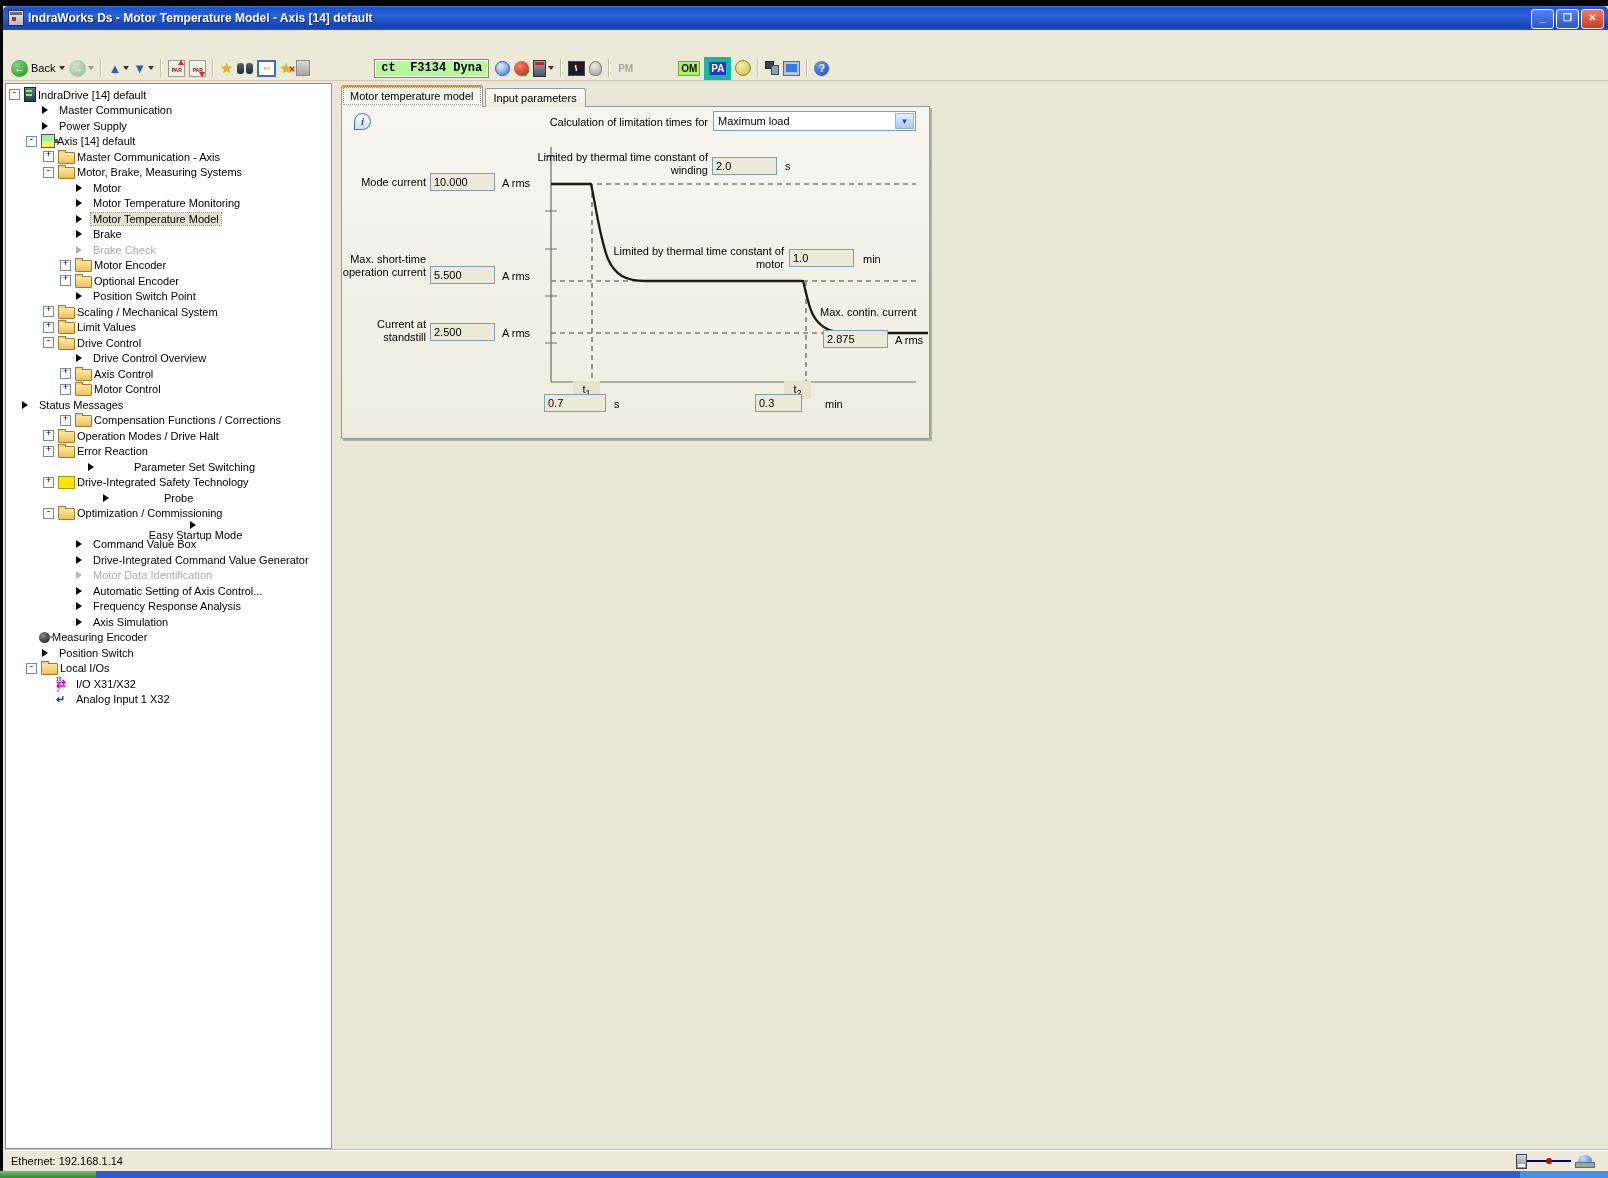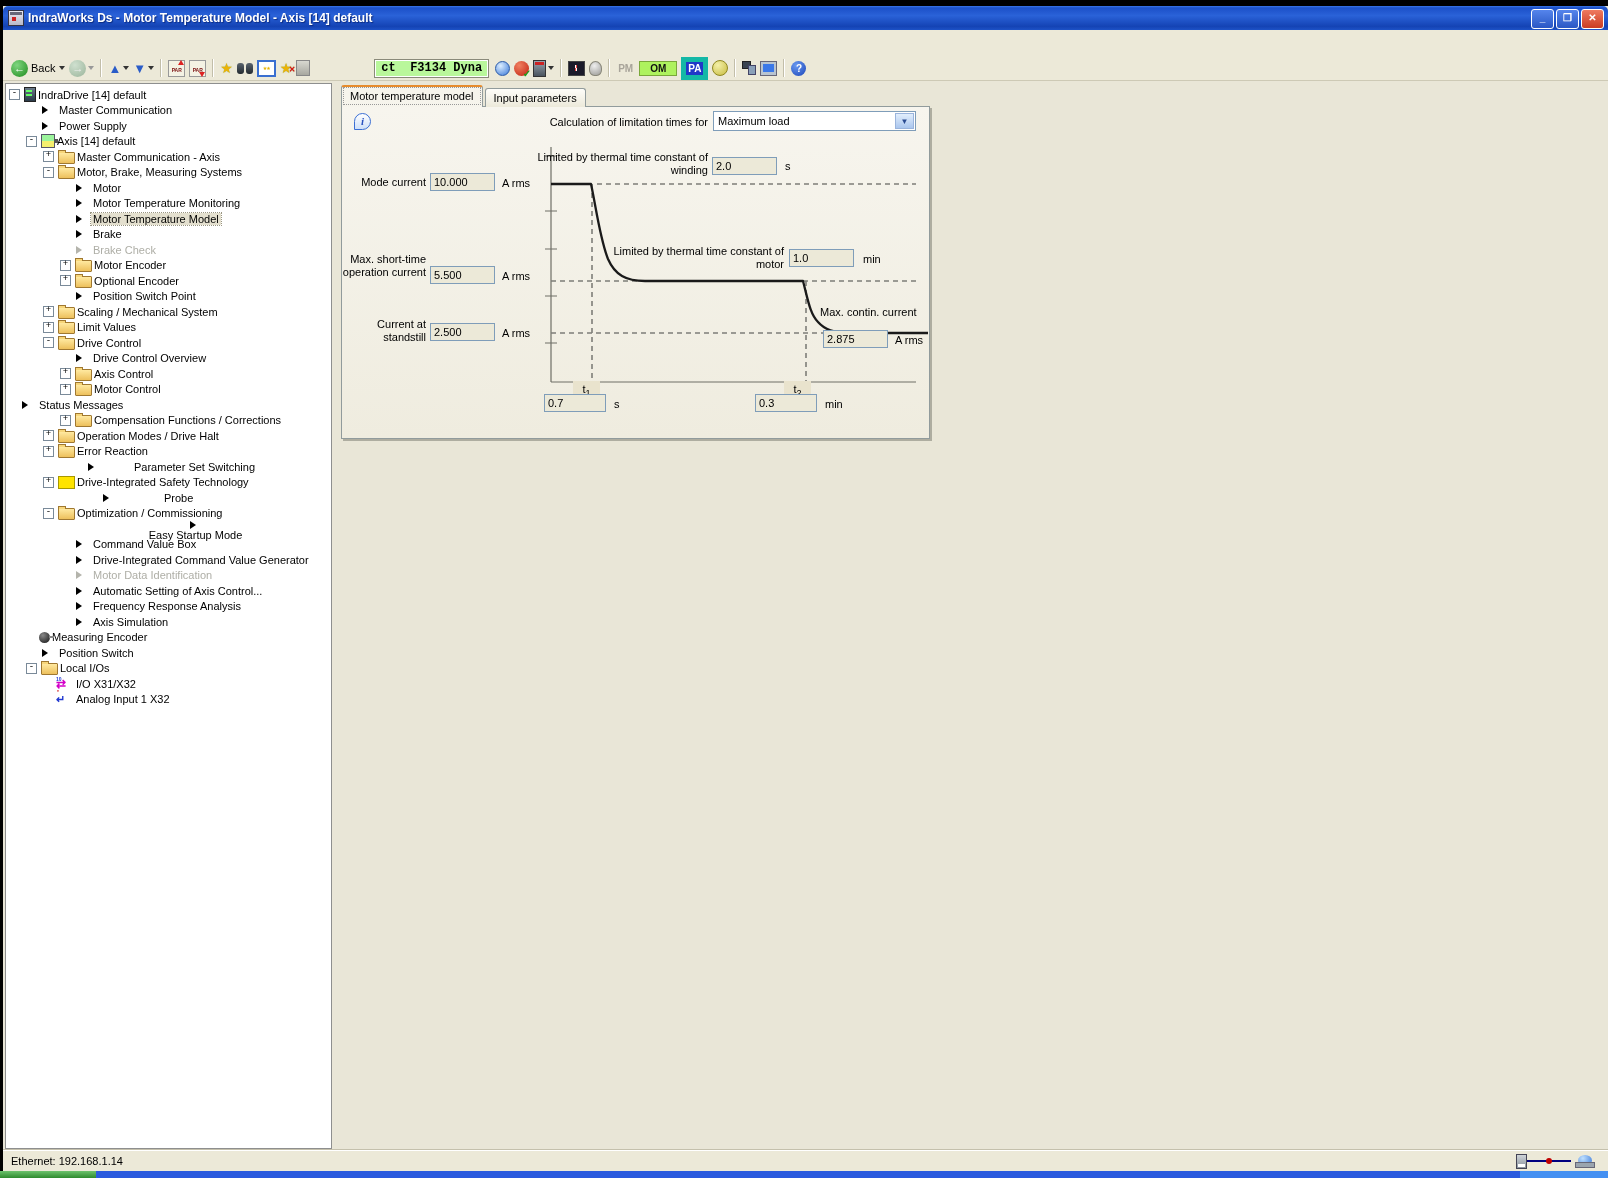--- a/index.html
+++ b/index.html
@@ -66,21 +66,21 @@
   .redcheck::after{content:"✓";position:absolute;right:-2px;bottom:-3px;color:#1a9a1a;font-weight:bold;font-size:10px;}
   .driveico{width:11px;height:15px;background:linear-gradient(#9aa4ae,#4a545e);border:1px solid #333;position:relative;}
   .driveico::before{content:"";position:absolute;left:1px;top:1px;right:1px;height:3px;background:#c22;}
   .chartico{width:15px;height:13px;background:#1a1a2a;border:1px solid #444;position:relative;}
   .chartico::before{content:"";position:absolute;left:2px;top:3px;width:10px;height:6px;
     background:linear-gradient(105deg,transparent 45%,#e44 45%,#e44 55%,transparent 55%),
                linear-gradient(75deg,transparent 45%,#fff 45%,#fff 55%,transparent 55%);}
   .lamp{width:11px;height:13px;background:radial-gradient(circle at 40% 30%,#eee,#9a9a96);
     border:1px solid #88877a;border-radius:50% 50% 40% 40%;}
   .pmtxt{font-weight:bold;font-size:10px;color:#a8a49a;padding:1px 2px;}
-  .omtxt{font-weight:bold;font-size:10px;color:#111;background:#aef25e;border:1px solid #7aa83a;padding:1px 10px;}
+  .omtxt{font-weight:bold;font-size:10px;color:#111;background:#aef25e;border:1px solid #7aa83a;padding:1px 2px;margin-left:39px;}
   .patxt{font-weight:bold;font-size:10px;color:#fff;background:#2038c8;border:5px solid #14b8a6;padding:1px 2px;}
   .logbook{width:14px;height:14px;border-radius:50%;background:radial-gradient(circle at 35% 30%,#f4f0a8,#c8bc40);
     border:1px solid #908820;}
   .netico{width:14px;height:14px;position:relative;}
   .netico::before{content:"";position:absolute;left:0;top:0;width:7px;height:6px;background:#3a4450;border:1px solid #222;}
   .netico::after{content:"";position:absolute;right:0;bottom:0;width:6px;height:8px;background:#8aa0b8;border:1px solid #446;}
   .pcico{width:15px;height:13px;background:#b8c4d0;border:1px solid #667;position:relative;}
   .pcico::before{content:"";position:absolute;left:2px;top:2px;right:2px;bottom:3px;background:#3a78e8;}
   .helpico{width:15px;height:15px;border-radius:50%;background:radial-gradient(circle at 35% 30%,#6a9af0,#1a44b8);
     color:#fff;font-weight:bold;font-size:10px;text-align:center;line-height:15px;}
@@ -519,21 +519,21 @@
 
       <span class="unit" style="left:478px;top:199px">Max. contin. current</span>
       <input class="fld" style="left: 481px; top: 223px;" readonly="" value="2.875">
       <span class="unit" style="left:553px;top:227px">A rms</span>
 
       <span class="tmark" style="left:231px;top:274px"><span>t</span><sub>1</sub></span>
       <input class="fld" style="left: 202px; top: 287px; width: 62px;" readonly="" value="0.7">
       <span class="unit" style="left:272px;top:291px">s</span>
 
       <span class="tmark" style="left:442px;top:274px"><span>t</span><sub>2</sub></span>
-      <input class="fld" style="left: 413px; top: 287px; width: 62px;" readonly="" value="0.3">
+      <input class="fld" style="left: 413px; top: 287px; width: 47px;" readonly="" value="0.3">
       <span class="unit" style="left:483px;top:291px">min</span>
     </div>
   </div>
 
   <div class="statusbar">
     <span class="txt">Ethernet: 192.168.1.14</span>
     <span class="tray">
       <span class="dev"></span>
       <span class="line"></span>
       <span class="dot"></span>

